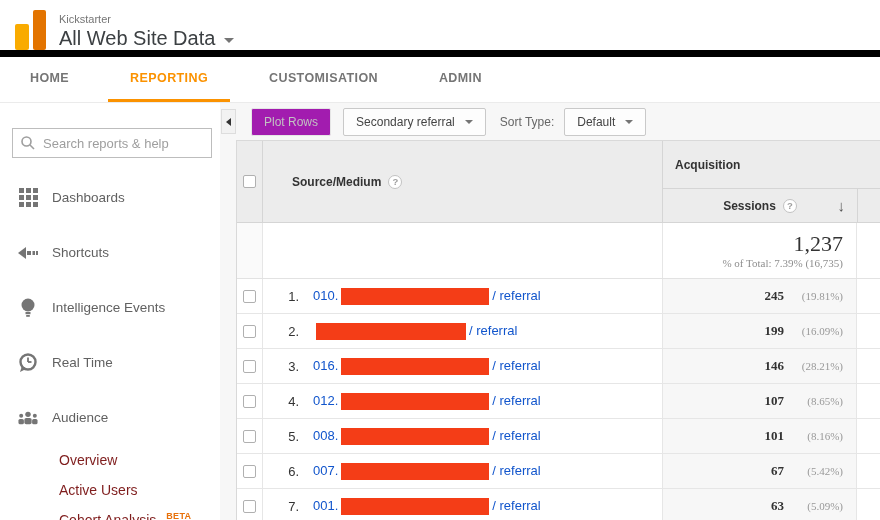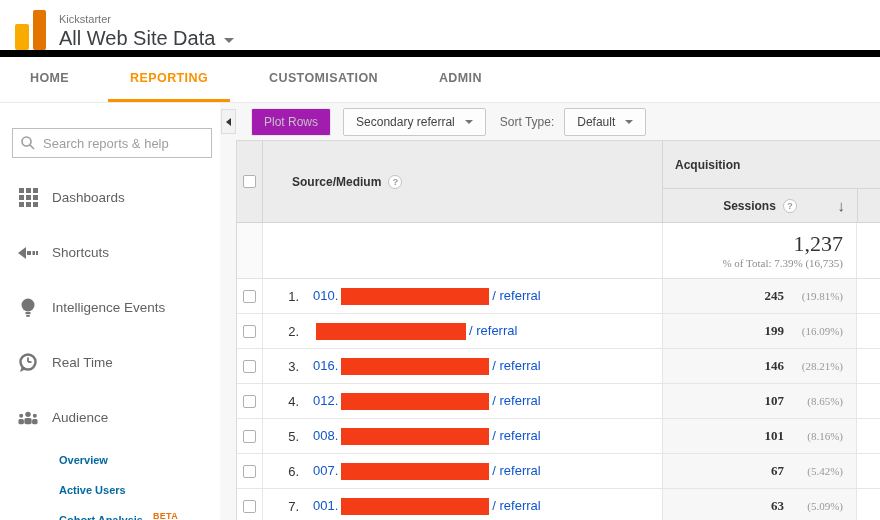--- a/index.html
+++ b/index.html
@@ -35,21 +35,21 @@
   .search-input { width:200px; height:30px; border:1px solid #bdbdbd; background:#fff;
     font-size:13px; color:#444; padding:0 8px 0 30px; outline:none;
     font-family:"Liberation Sans", sans-serif; }
   .search-input::placeholder { color:#9e9e9e; }
   .search-icon { position:absolute; left:8px; top:7px; }
   .nav { margin-top:12px; }
   .nav-item { height:55px; display:flex; align-items:center; cursor:pointer; }
   .nav-icon { width:20px; margin-left:18px; margin-right:14px; display:flex; justify-content:center; }
   .nav-label { font-size:13.5px; color:#616161; }
   .sub-item { height:30px; display:flex; align-items:center; padding-left:59px; cursor:pointer; }
-  .sub-label { font-size:11px; color:#0369a1;font-weight:bold; }
+  .sub-label { font-size:14px; color:#7f1d1d; }
   .beta-badge { font-size:9px; color:#e8710a; font-weight:bold; letter-spacing:.3px;
     vertical-align:super; position:relative; top:-4px; margin-left:10px; }
 
   
   .main { flex:1; background:#f7f7f7; position:relative; overflow:hidden; }
   .toolbar { height:37px; display:flex; align-items:center; padding-left:1px; }
   .collapse-btn { width:15px; height:25px; border:1px solid #ddd; background:#f2f2f2;
     display:flex; align-items:center; justify-content:center; cursor:pointer; margin-right:15px; }
   .collapse-glyph { width:0; height:0; border-top:4px solid transparent;
     border-bottom:4px solid transparent; border-right:5px solid #333; }

